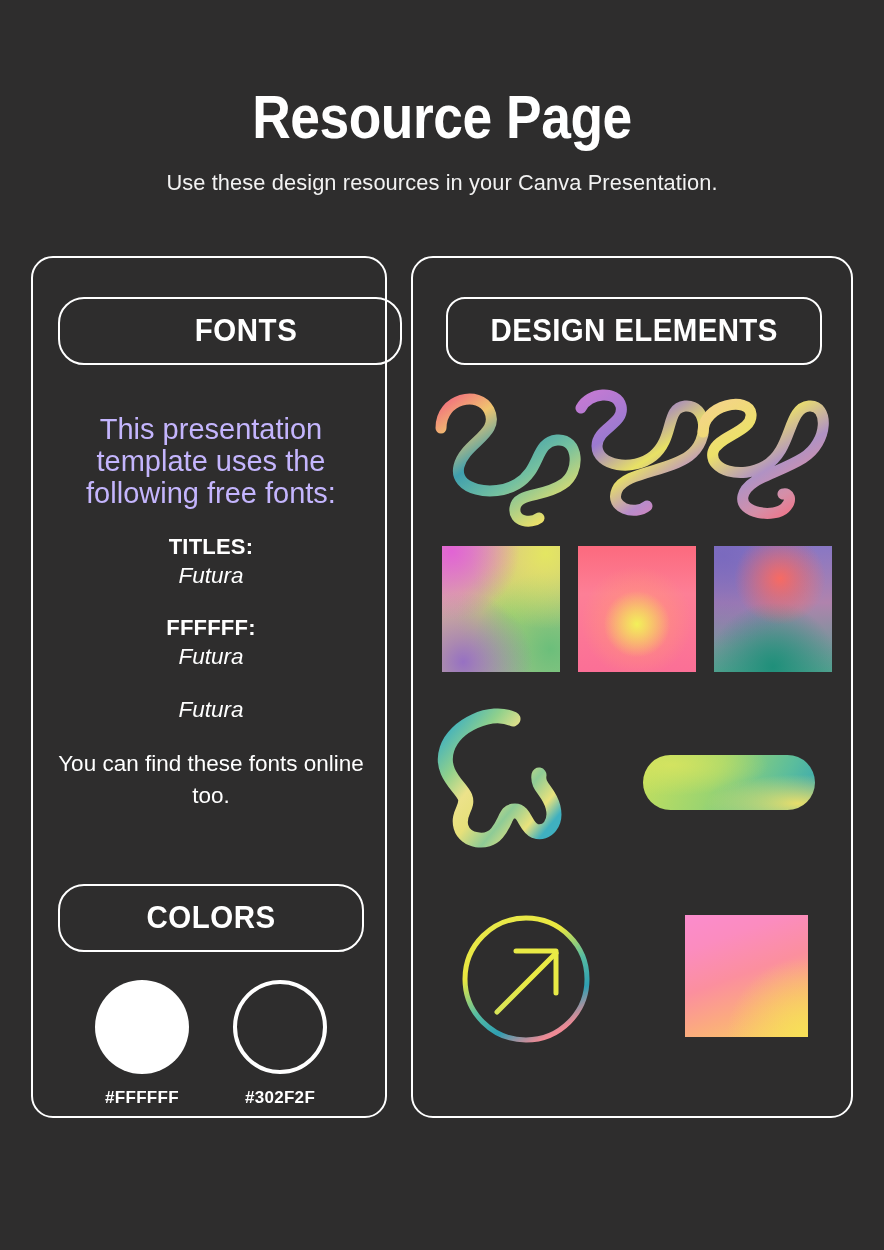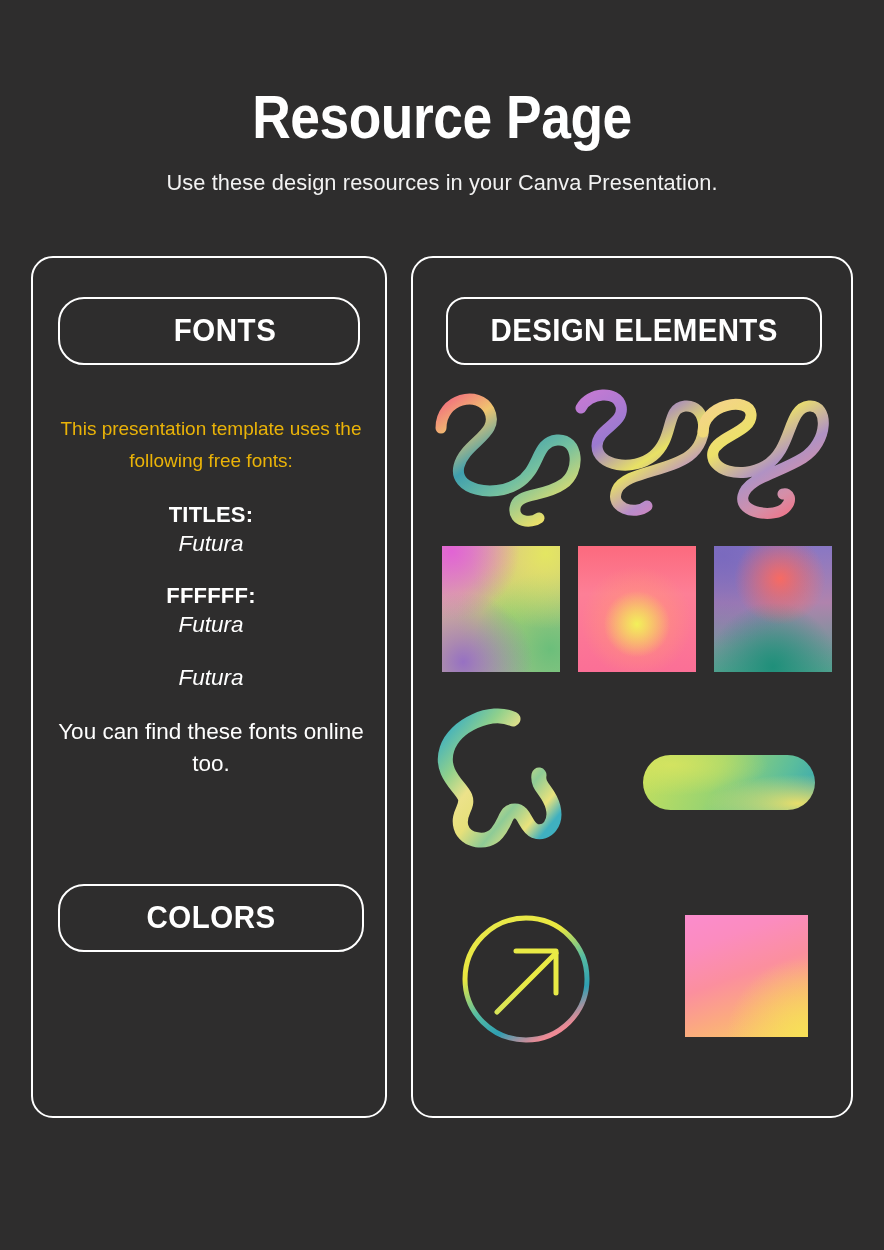--- a/index.html
+++ b/index.html
@@ -73,21 +73,21 @@
     box-sizing: border-box;
     display: flex;
     align-items: center;
     justify-content: center;
     font-weight: bold;
     color: #ffffff;
   }
   .badge-fonts {
     left: 25px;
     top: 39px;
-    width: 302px;
+    width: 344px;
     height: 68px;
     font-size: 31px;
     letter-spacing: 0.6px;
     padding-left: 32px;
   }
   .badge-colors {
     left: 25px;
     top: 626px;
     width: 306px;
     height: 68px;
@@ -107,23 +107,23 @@
 
   
   .fonts-body {
     position: absolute;
     left: 22px;
     top: 155px;
     width: 312px;
     text-align: center;
   }
   .fonts-intro {
-    font-size: 19px;
+    font-size: 29px;
     line-height: 32px;
-    color: #eab308;
+    color: #c4b5fd;
   }
   .font-entry { margin-top: 24px; }
   .font-role {
     font-size: 22px;
     font-weight: bold;
     letter-spacing: 0.2px;
     line-height: 28px;
   }
   .font-name {
     font-size: 22.5px;
@@ -299,20 +299,30 @@
       <div class="font-name">Futura</div>
     </div>
 
     <div class="fonts-outro">You can find these fonts online too.</div>
   </div>
 
   <div class="badge badge-colors">
     <span class="badge-label">COLORS</span>
   </div>
 
+  <div class="swatch-row">
+    <div class="swatch-cell">
+      <div class="swatch-dot filled"></div>
+      <div class="swatch-hex">#FFFFFF</div>
+    </div>
+    <div class="swatch-cell">
+      <div class="swatch-dot outlined"></div>
+      <div class="swatch-hex">#302F2F</div>
+    </div>
+  </div>
 </div>
 
 <div class="panel panel-right">
 
   <div class="badge badge-elements">
     <span class="badge-label">DESIGN ELEMENTS</span>
   </div>
 
   <div class="elements-area">
 

